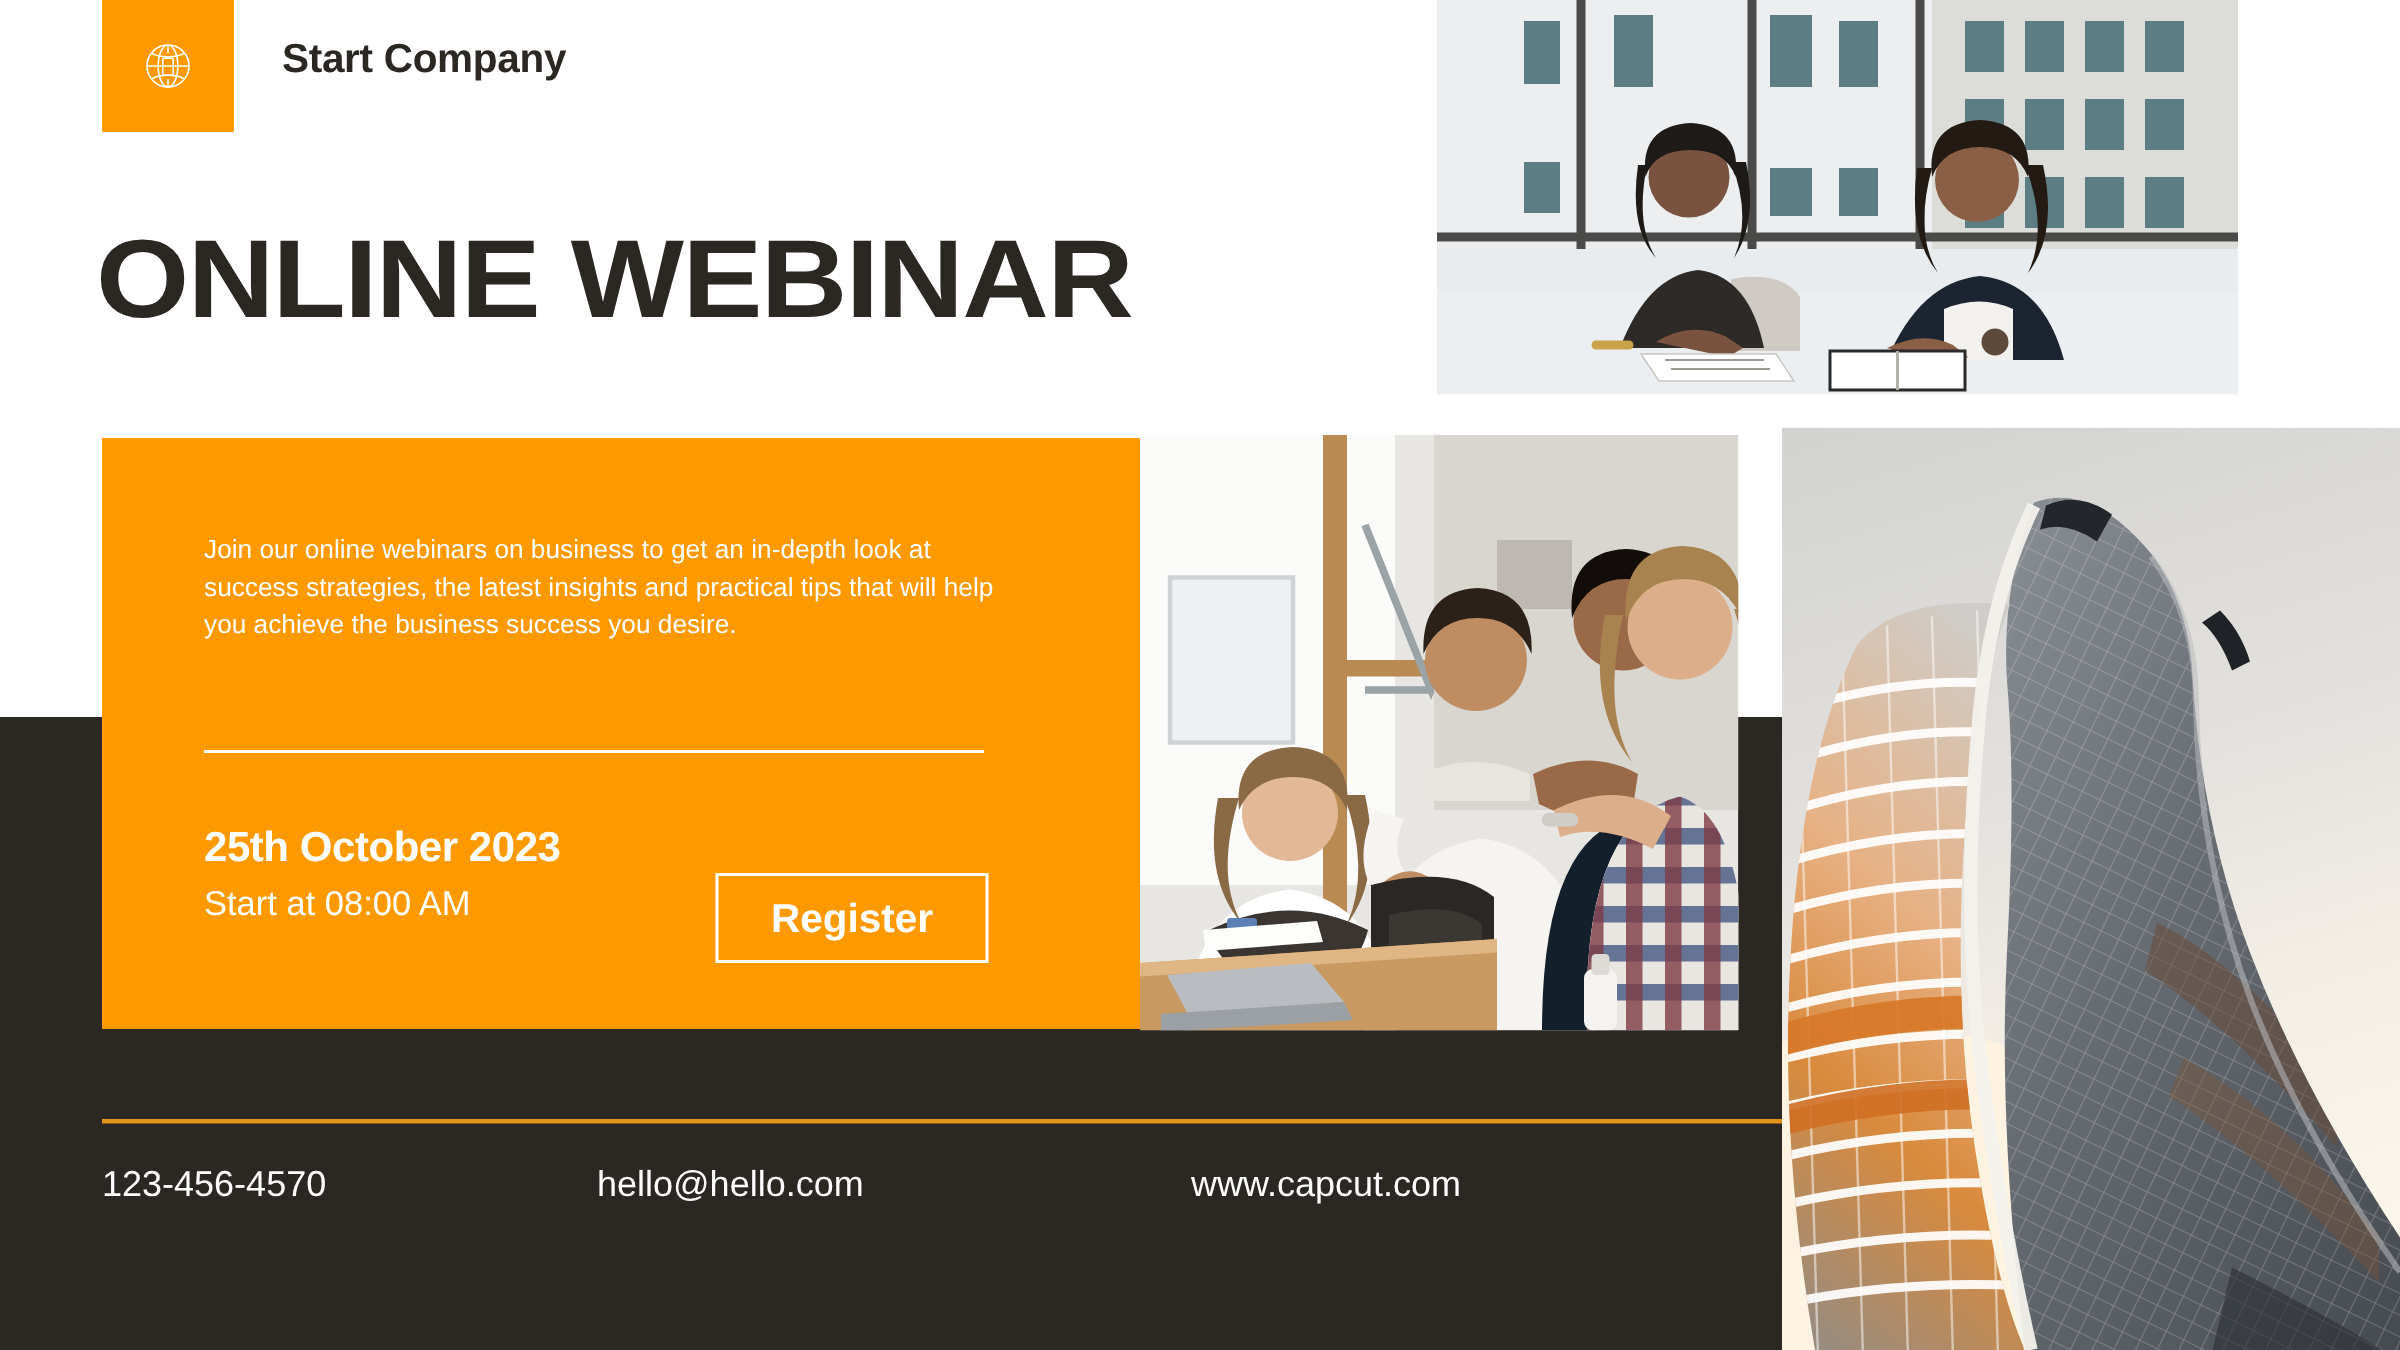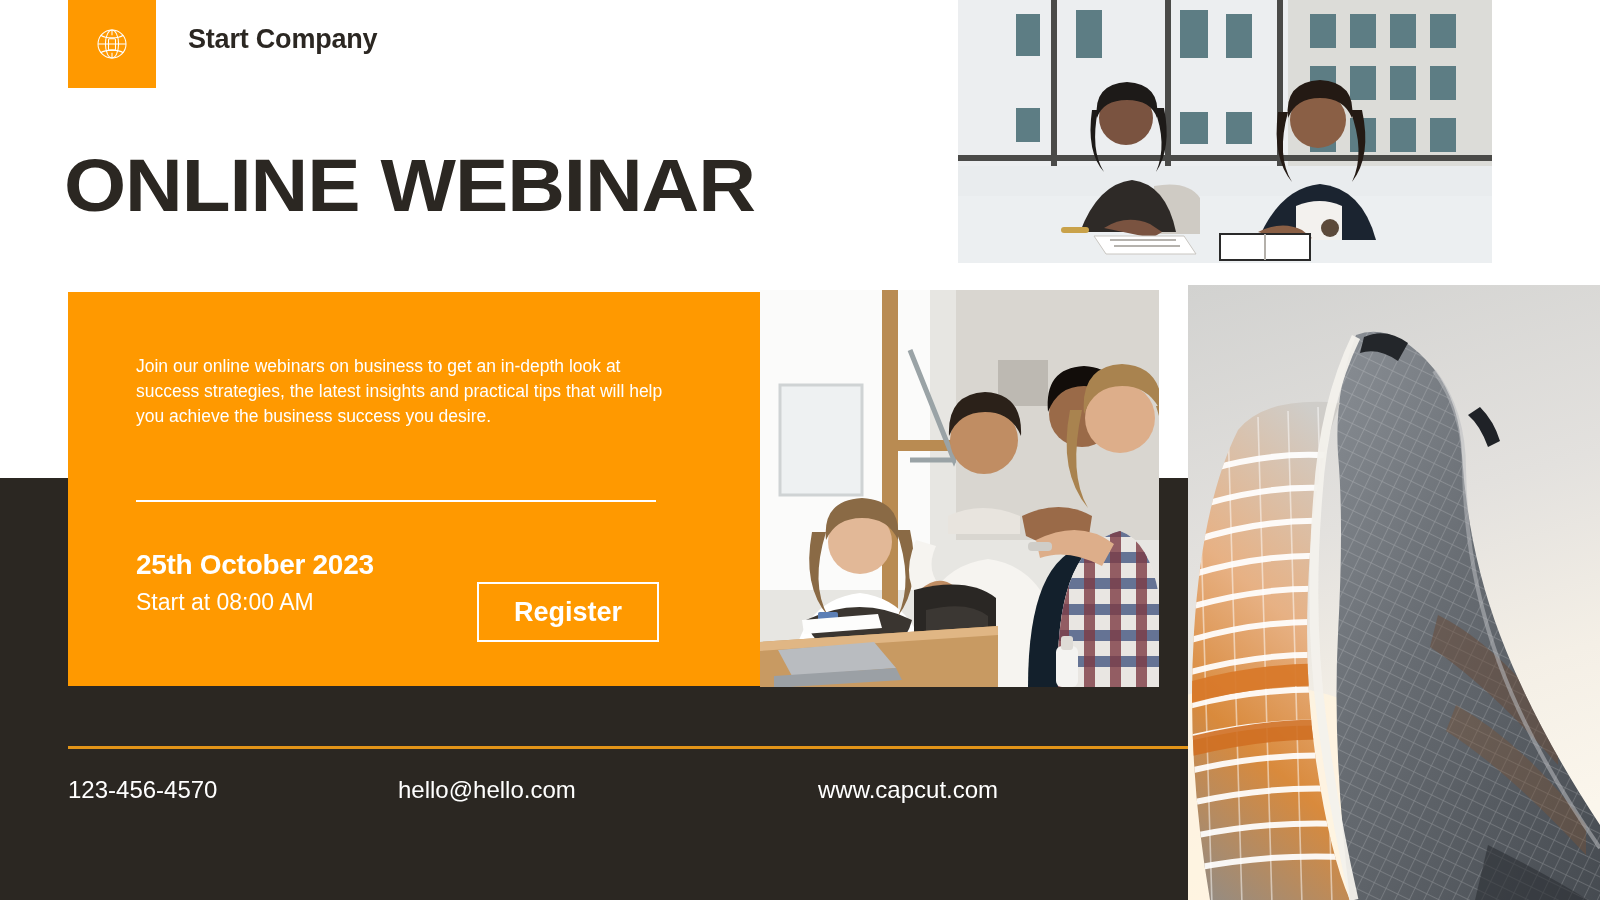--- a/index.html
+++ b/index.html
@@ -93,21 +93,21 @@
     position:absolute; left:68px; top:776px;
     width:1120px; height:40px;
   }
   .footer-item{
     position:absolute;
     color:#ffffff; font-size:24px;
     white-space:nowrap;
   }
   .f0{ left:0; }
   .f1{ left:330px; }
-  .f2{ left:750px; }
+  .f2{ left:726px; }
 
   
   .photo{ position:absolute; overflow:hidden; }
 
   .photo-top{ left:958px; top:0; width:534px; height:263px; }
   .photo-mid{ left:760px; top:290px; width:399px; height:397px; }
   .photo-right{ left:1188px; top:285px; width:412px; height:615px; }
   .photo svg{ display:block; width:100%; height:100%; }
 </style>
 </head>

